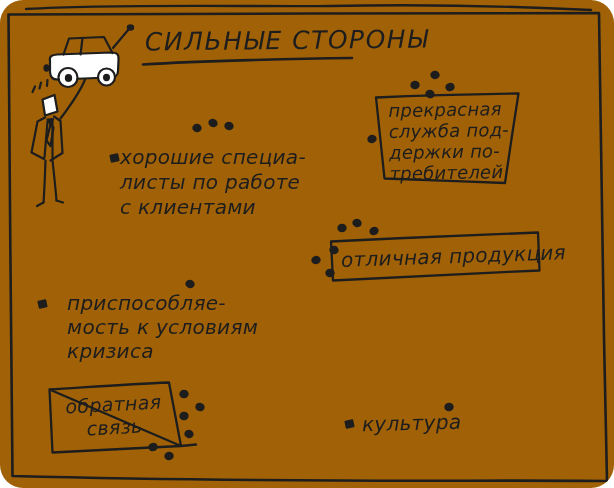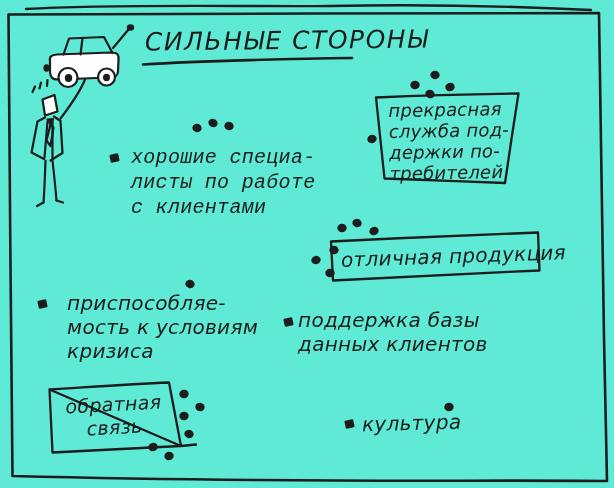--- a/index.html
+++ b/index.html
@@ -1,18 +1,18 @@
 <!DOCTYPE html>
 <html><head>
 <meta charset="utf-8">
 <style>
   html,body{margin:0;padding:0;background:#ffffff;}
   .stage{
-    position:relative;width:614px;height:488px;background:#5eead4;
-    font-family:"DejaVu Sans",sans-serif;color:#1d1d1d;overflow:hidden;
+    position:relative;width:614px;height:488px;background:#a16207;
+    font-family:"DejaVu Sans",sans-serif;color:#1d1d1d;overflow:hidden;border-radius:23px;
   }
   .sketch-layer{position:absolute;left:0;top:0;width:614px;height:488px;}
   .txt{position:absolute;font-style:italic;white-space:pre-line;color:#1d1d1d;}
   .page-title{
     font-size:25px;line-height:28px;letter-spacing:1.5px;font-style:italic;
     transform:rotate(-0.6deg);
   }
   .note{font-size:20px;line-height:25px;letter-spacing:0.3px;}
   .boxed{font-size:18px;line-height:21px;letter-spacing:0.2px;}
   .marker{
@@ -88,44 +88,39 @@
         <ellipse cx="153" cy="447" rx="4.7" ry="4.2" transform="rotate(-13 153 447)" fill="#1d1d1d"></ellipse>
         <ellipse cx="169" cy="456" rx="4.7" ry="4.2" transform="rotate(-3 169 456)" fill="#1d1d1d"></ellipse>
         <ellipse cx="449" cy="407" rx="4.7" ry="4.2" transform="rotate(-5 449 407)" fill="#1d1d1d"></ellipse>
       </g>
   </svg>
 
   <div class="txt page-title" style="left:145px;top:27px;">СИЛЬНЫЕ СТОРОНЫ</div>
 
   <div class="rel" style="left:110px;top:145px;">
     <span class="marker" style="left:0;top:9px;"></span>
-    <div class="txt note" style="position:relative;margin-left:21px;font-family:Liberation Mono, monospace;">хорошие специа-
+    <div class="txt note" style="position:relative;margin-left:10px;">хорошие специа-
 листы по работе
 с клиентами</div>
   </div>
 
   <div class="txt boxed" style="left:389px;top:99px;transform:rotate(-1deg);">прекрасная
 служба под-
 держки по-
 требителей</div>
 
   <div class="txt note" style="left:341px;top:244px;transform:rotate(-2deg);">отличная продукция</div>
 
   <div class="rel" style="left:38px;top:291px;">
     <span class="marker" style="left:0;top:9px;"></span>
     <div class="txt note" style="position:relative;margin-left:29px;line-height:24px;">приспособляе-
 мость к условиям
 кризиса</div>
   </div>
 
-  <div class="rel" style="left:284px;top:308px;">
-    <span class="marker" style="left:0;top:10px;"></span>
-    <div class="txt note" style="position:relative;margin-left:14px;line-height:24px;">поддержка базы
-данных клиентов</div>
-  </div>
 
   <div class="txt note" style="left:58px;top:393px;width:112px;text-align:center;font-size:19px;line-height:23px;transform:rotate(-3deg);">обратная
 связь</div>
 
   <div class="rel" style="left:345px;top:411px;">
     <span class="marker" style="left:0;top:9px;"></span>
     <div class="txt note" style="position:relative;margin-left:17px;transform:rotate(-1.5deg);">культура</div>
   </div>
 
 </div>

